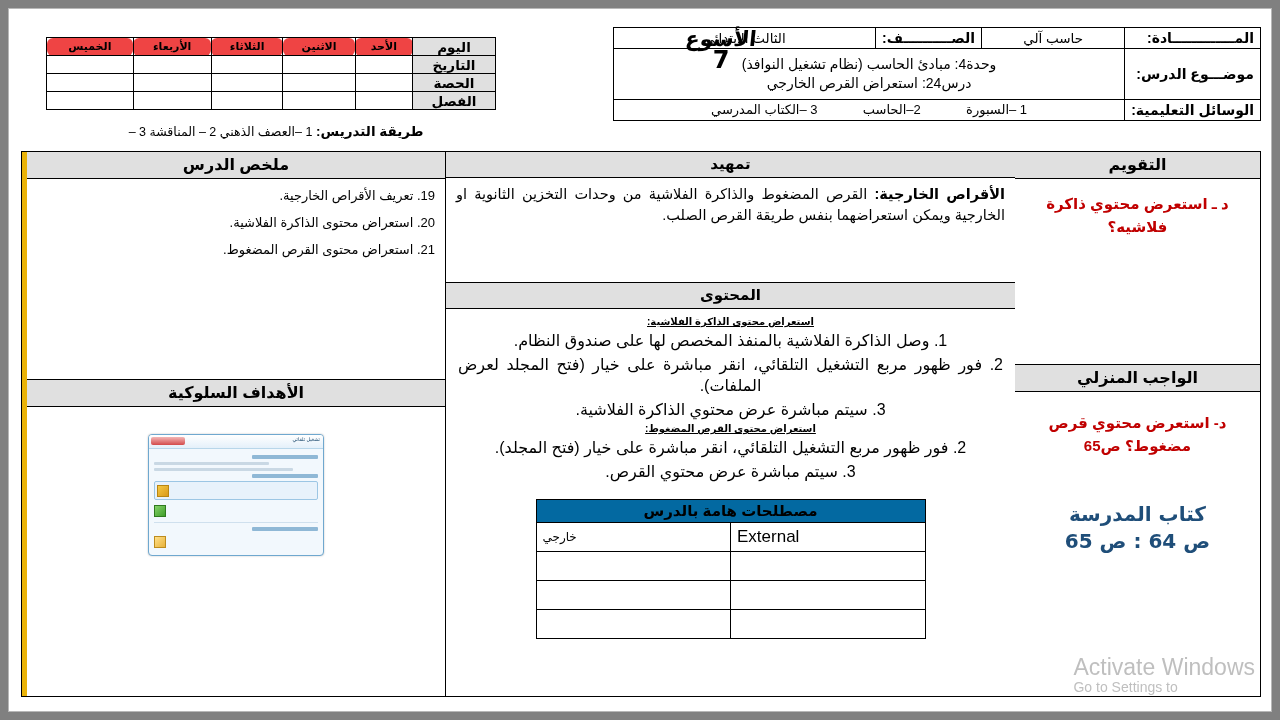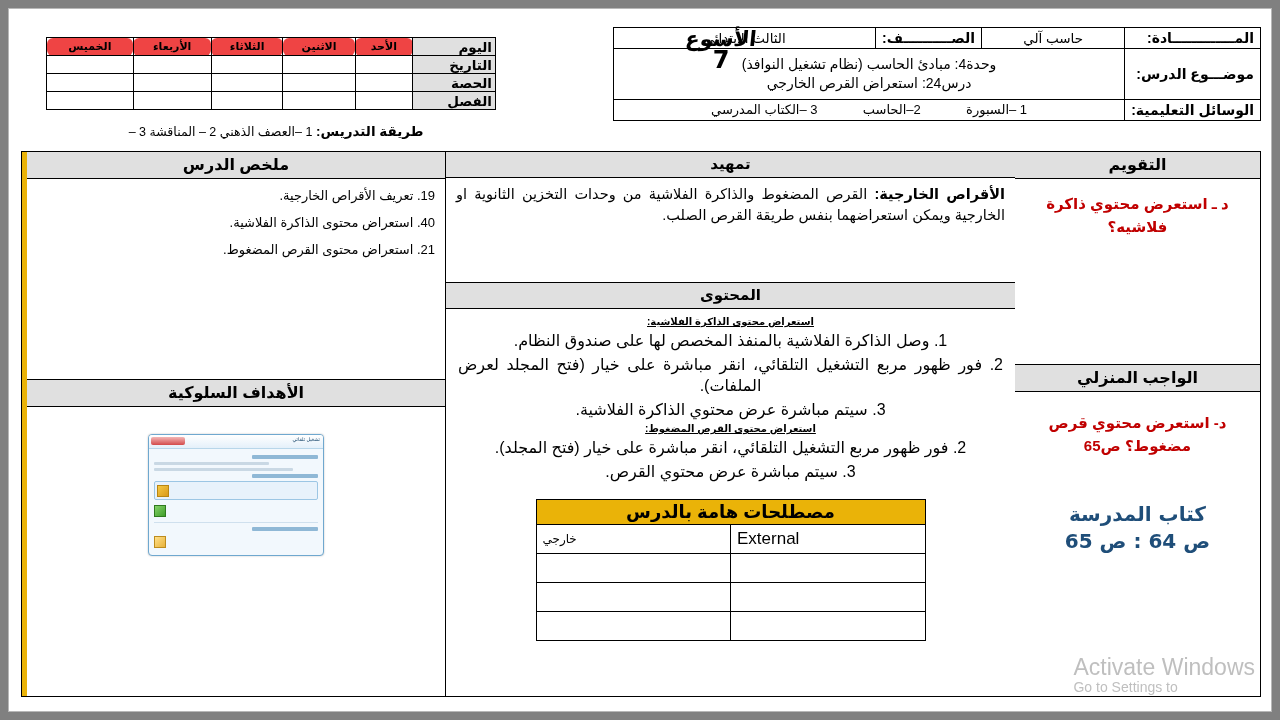--- a/index.html
+++ b/index.html
@@ -53,21 +53,20 @@
   #days-table td {
     border: 1px solid #000;
     height: 17px;
     font-size: 13px;
     text-align: center;
     padding: 0 3px;
   }
   #days-table td.rowhdr {
     background: #e0e0e0;
     font-weight: bold;
-    text-align: right;
     width: 76px;
     font-size: 13.5px;
   }
   #days-table td.dayhdr {
     background: #ef4444;
     font-weight: bold;
     font-size: 11px;
     text-align: center;
     border-radius: 6px;
   }
@@ -235,24 +234,24 @@
     width: 390px;
   }
   #terms-table { width: 100%; border: 1px solid #000; }
   #terms-table td {
     border: 1px solid #000;
     height: 26px;
     font-size: 13px;
     padding: 1px 6px;
   }
   #terms-table td.th {
-    background: #eab308;
-    text-align: center;
-    font-weight: bold;
-    font-size: 18px;
+    background: #0369a1;
+    text-align: center;
+    font-weight: bold;
+    font-size: 15px;
     height: 20px;
   }
   #terms-table td.ar { text-align: left; font-size: 12px; width: 50%; }
   #terms-table td.en {
     text-align: left;
     direction: ltr;
     font-size: 17px;
     width: 50%;
   }
 
@@ -466,21 +465,21 @@
         </table>
     </div>
 
     <div id="main-grid">
 
       <div class="col col-right">
         <div class="sec-head">ملخص الدرس</div>
         <div class="sec-body" id="summary-body">
           <ul class="num-list">
             <li>19. تعريف الأقراص الخارجية.</li>
-            <li>40. استعراض محتوى الذاكرة الفلاشية.</li>
+            <li>20. استعراض محتوى الذاكرة الفلاشية.</li>
             <li>21. استعراض محتوى القرص المضغوط.</li>
           </ul>
         </div>
 
         <div class="sec-head" style="border-top:1px solid #000">الأهداف السلوكية</div>
         <div class="sec-body" id="objectives-body">
 
           <div id="thumb-wrap">
             <div class="ap-win">
               <div class="ap-title">

